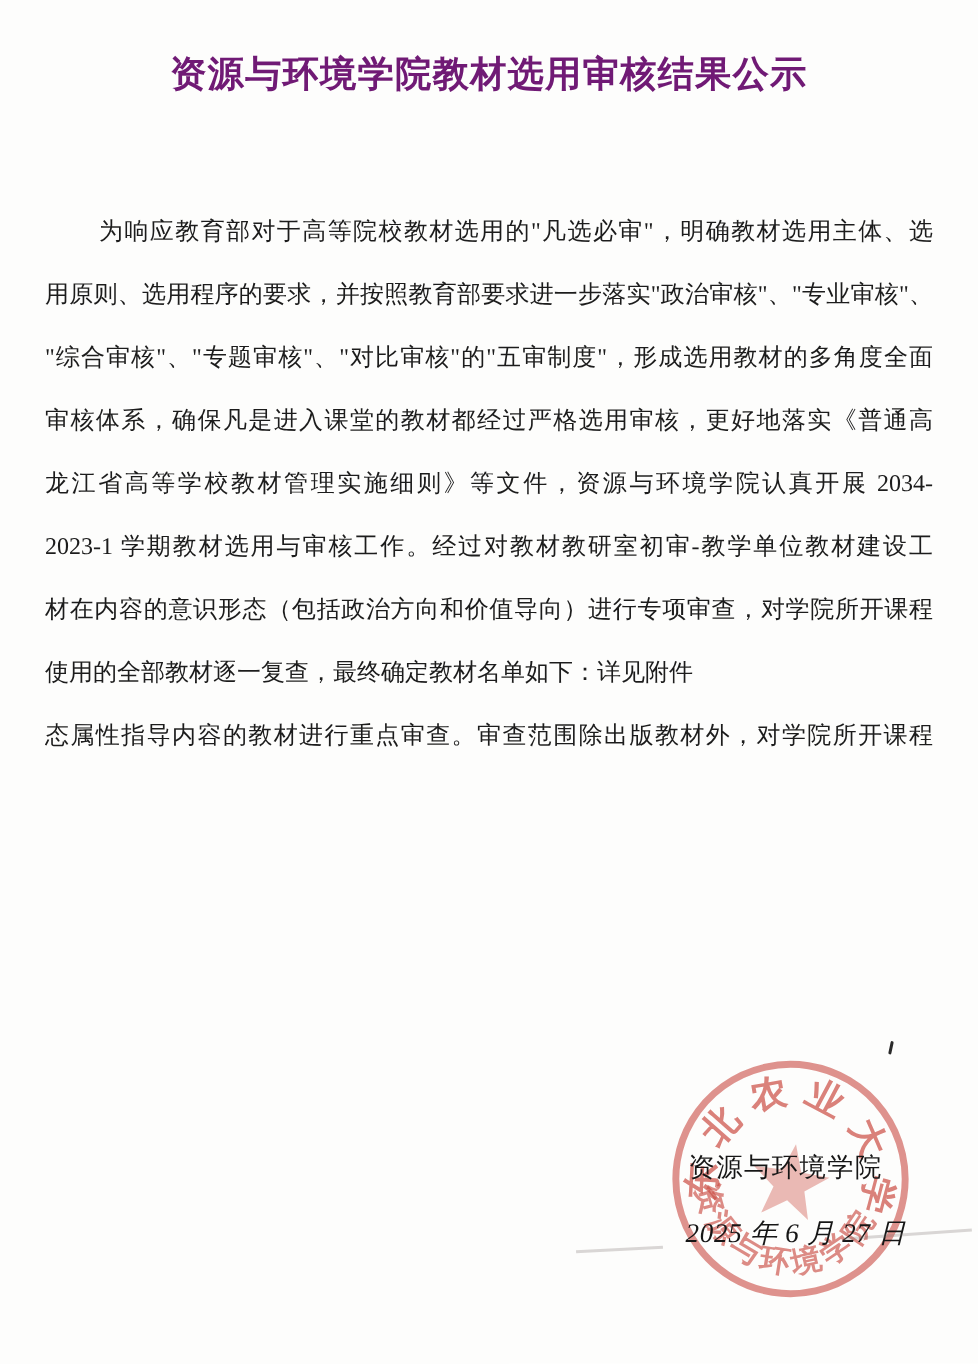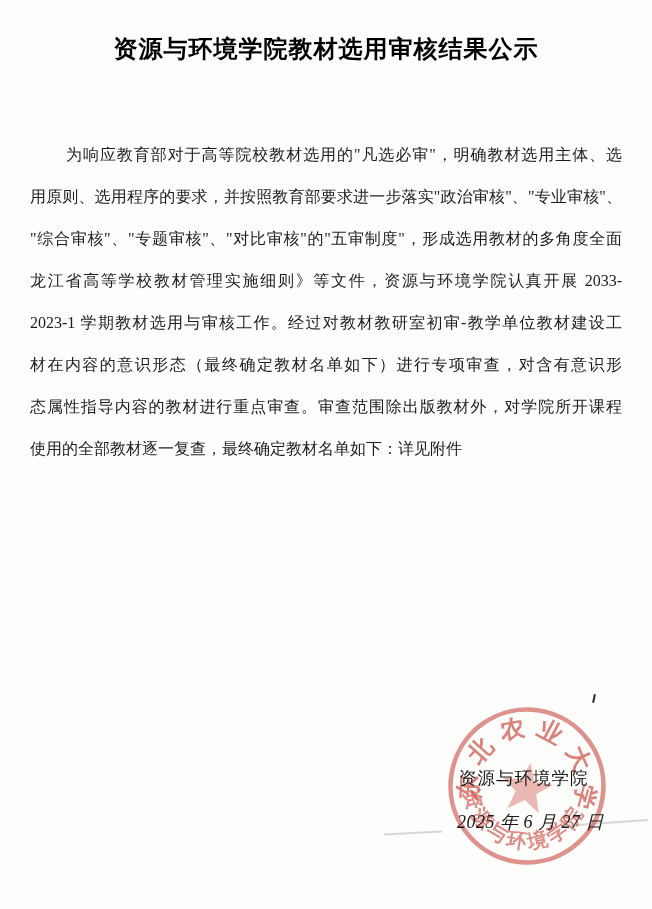--- a/index.html
+++ b/index.html
@@ -17,21 +17,21 @@
   }
   .title {
     position: absolute;
     top: 33px; left: 0;
     width: 100%;
     margin: 0;
     text-align: center;
     font-size: 24px;
     font-weight: bold;
     letter-spacing: 1px;
-    color: #000000;
+    color: #701a75;
   }
   .body-text {
     position: absolute;
     top: 134px; left: 30px;
     width: 592px;
   }
   .line {
     height: 42px;
     line-height: 42px;
     font-size: 16px;
@@ -87,25 +87,26 @@
 <body>
 
 <div class="page">
 
   <h1 class="title">资源与环境学院教材选用审核结果公示</h1>
 
   <div class="body-text">
     <div class="line indent">为响应教育部对于高等院校教材选用的"凡选必审"，明确教材选用主体、选</div>
     <div class="line">用原则、选用程序的要求，并按照教育部要求进一步落实"政治审核"、"专业审核"、</div>
     <div class="line">"综合审核"、"专题审核"、"对比审核"的"五审制度"，形成选用教材的多角度全面</div>
-    <div class="line">龙江省高等学校教材管理实施细则》等文件，资源与环境学院认真开展 2033-</div>
+    <div class="line">审核体系，确保凡是进入课堂的教材都经过严格选用审核，更好地落实《普通高</div>
+    <div class="line">龙江省高等学校教材管理实施细则》等文件，资源与环境学院认真开展 2034-</div>
     <div class="line">2023-1 学期教材选用与审核工作。经过对教材教研室初审-教学单位教材建设工</div>
-    <div class="line">材在内容的意识形态（最终确定教材名单如下）进行专项审查，对含有意识形</div>
+    <div class="line">材在内容的意识形态（包括政治方向和价值导向）进行专项审查，对学院所开课程</div>
+    <div class="line last">使用的全部教材逐一复查，最终确定教材名单如下：详见附件</div>
     <div class="line">态属性指导内容的教材进行重点审查。审查范围除出版教材外，对学院所开课程</div>
-    <div class="line last">使用的全部教材逐一复查，最终确定教材名单如下：详见附件</div>
   </div>
 
   <div class="seal">
     <svg viewBox="0 0 200 200" xmlns="http://www.w3.org/2000/svg">
       <defs>
         <path id="arcTop" d="M 43.6 120.5 A 60 60 0 1 1 156.4 120.5" fill="none"></path>
         <path id="arcBottom" d="M 30.5 125.3 A 74 74 0 0 0 169.5 125.3" fill="none"></path>
       </defs>
       <circle cx="100" cy="100" r="91" fill="none" stroke="#cc5148" stroke-width="5.5" opacity="0.62"></circle>
       <polygon points="100,72 107.6,93.5 130.4,94.1 112.4,108 118.8,129.9 100,117 81.2,129.9 87.6,108 69.6,94.1 92.4,93.5" fill="#d8756b" opacity="0.5"></polygon>

